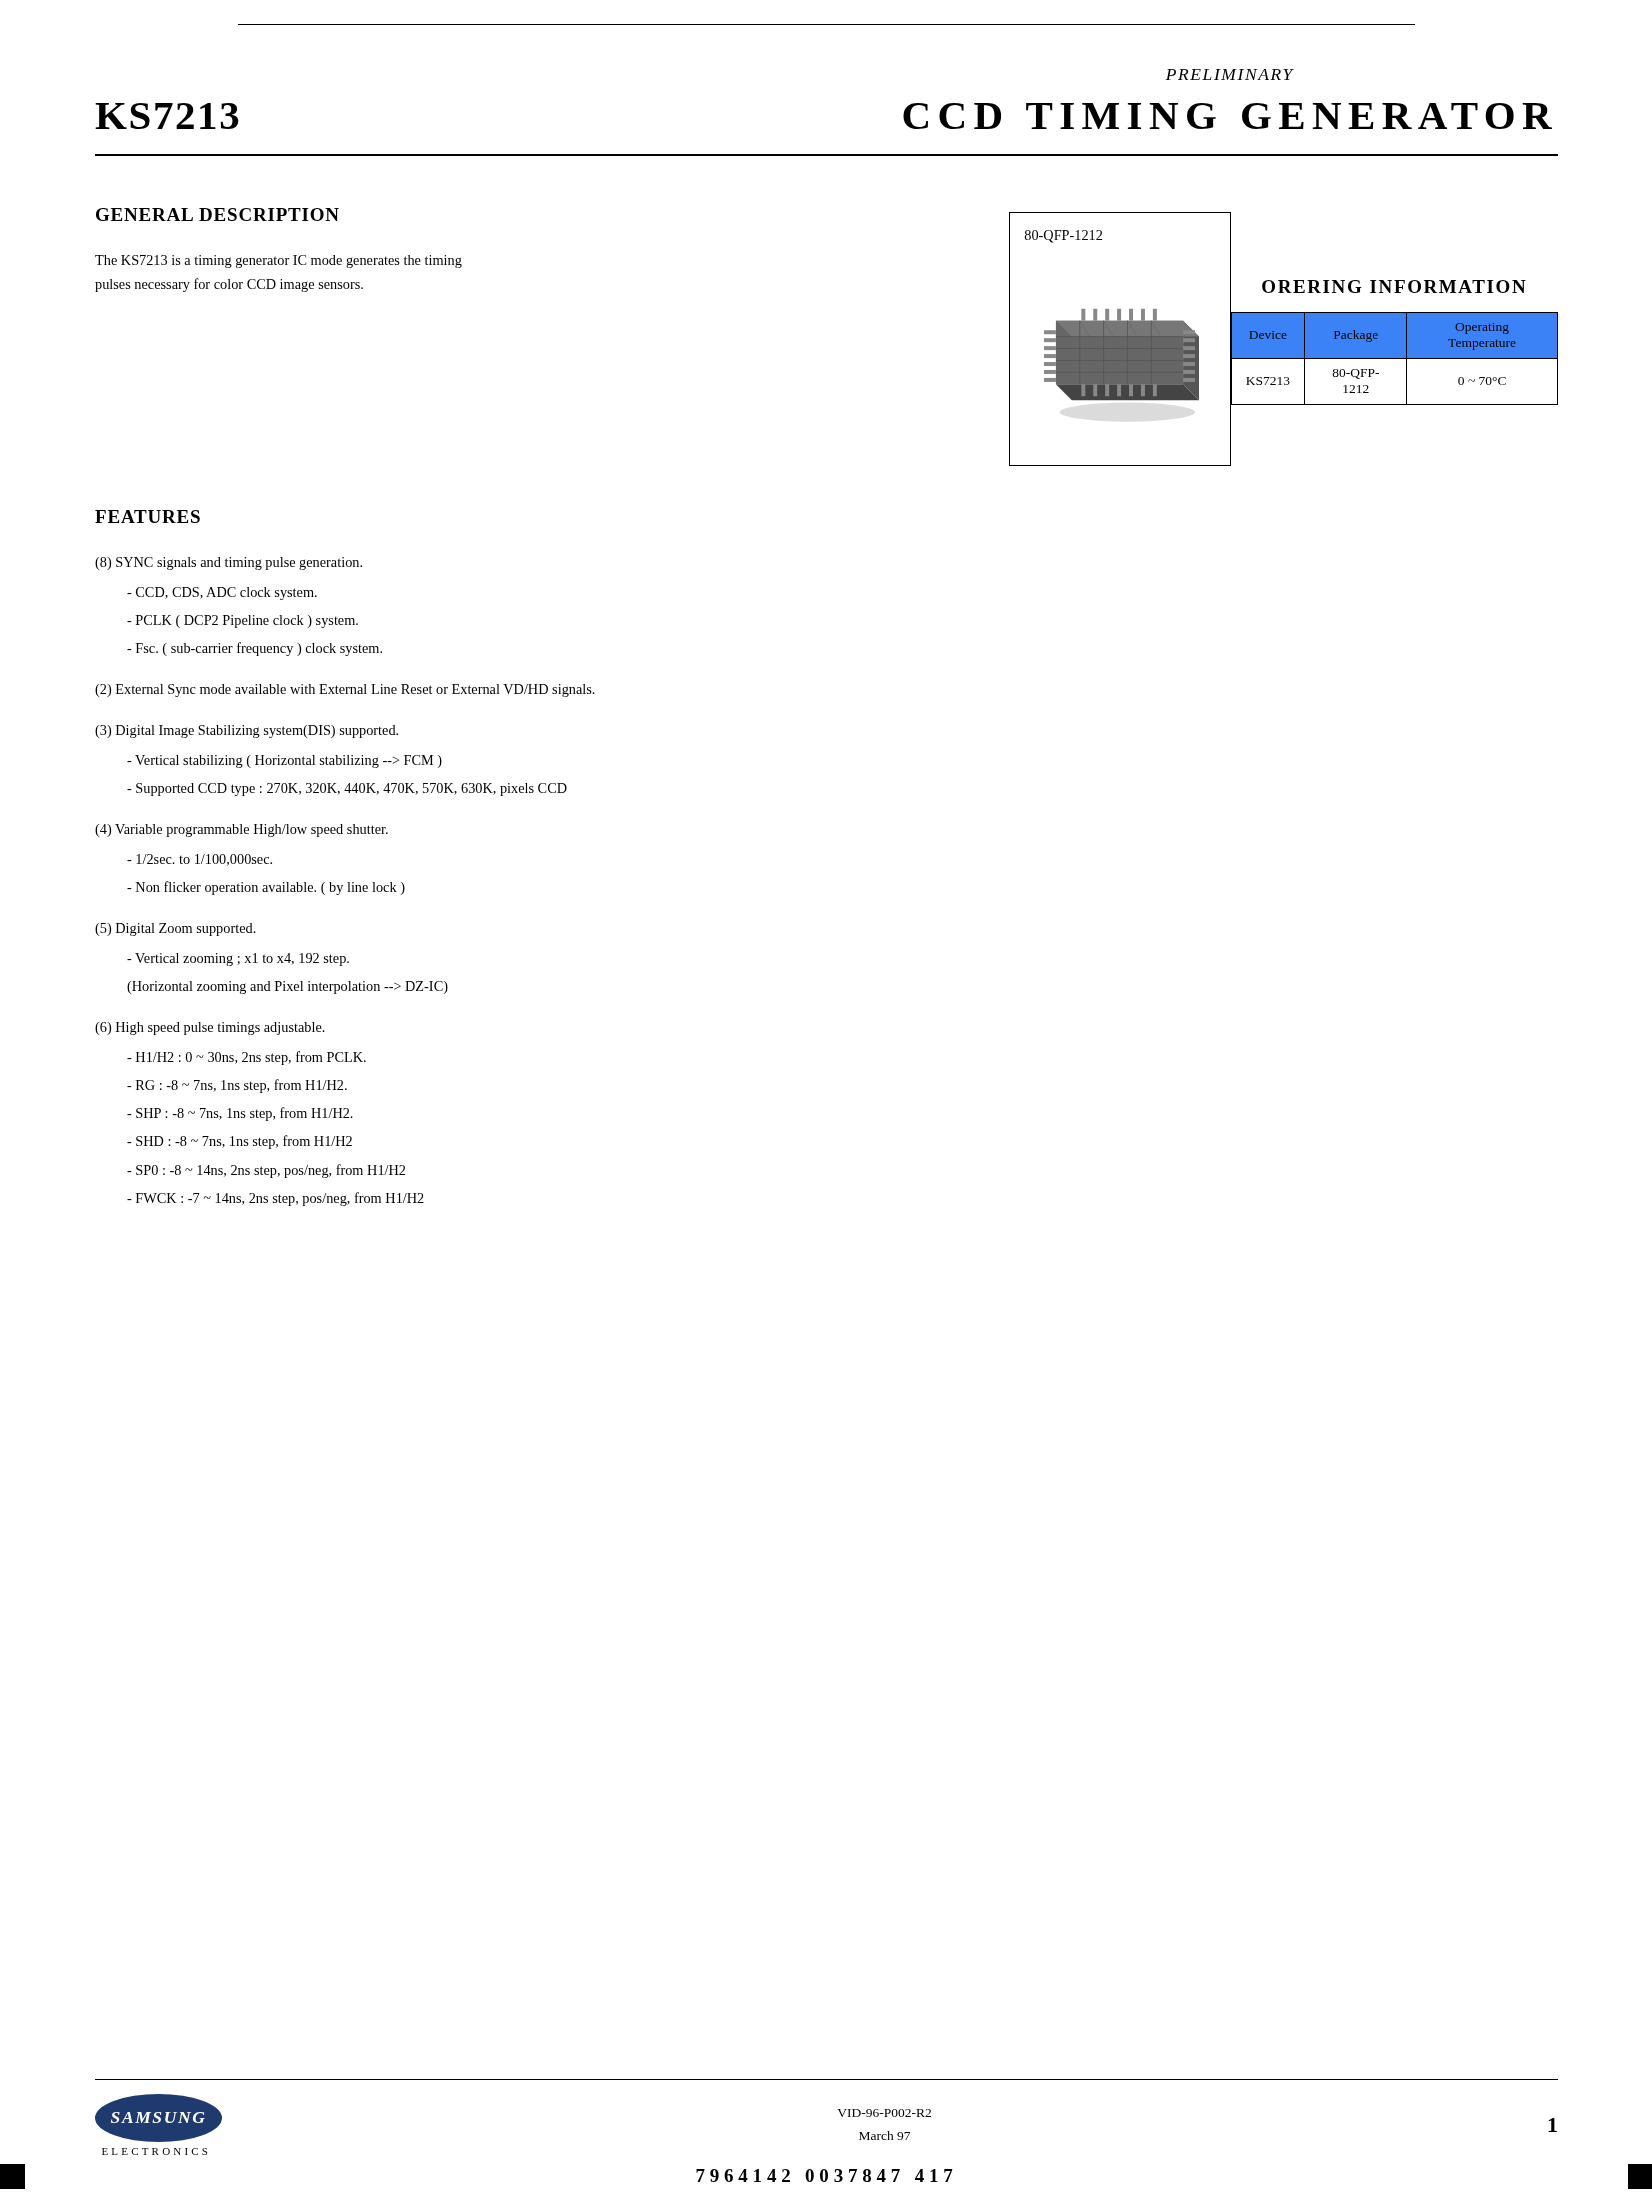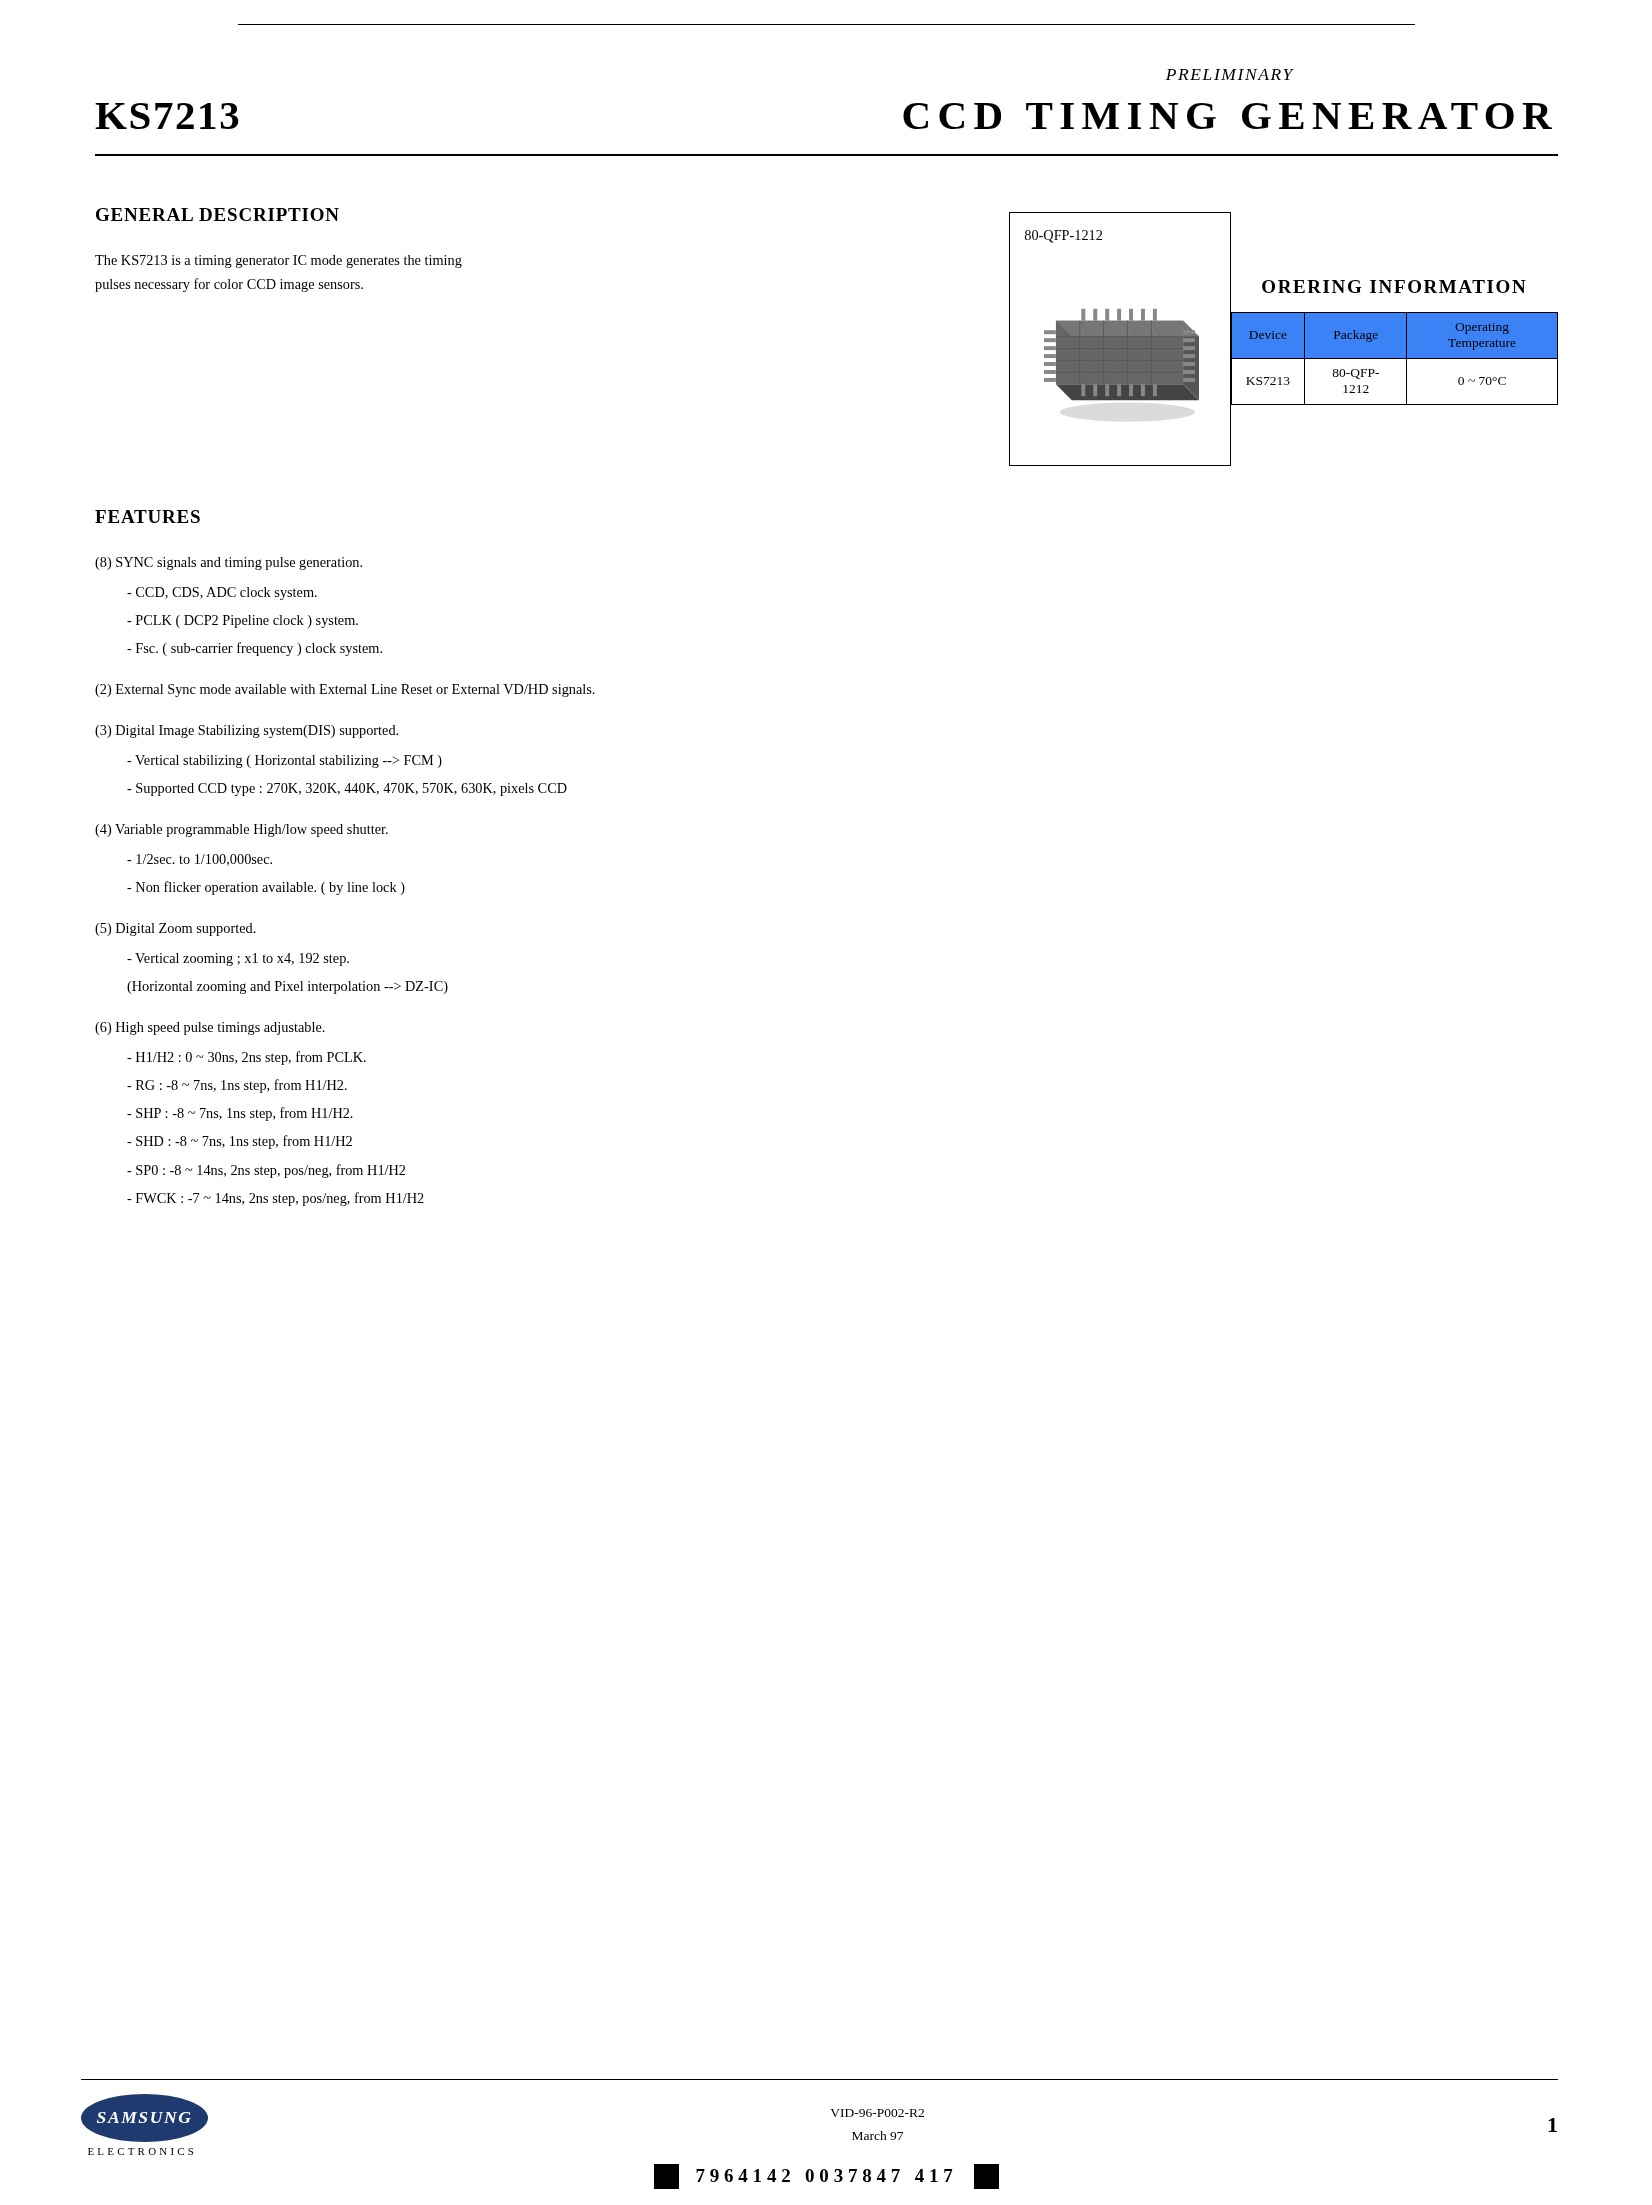--- a/index.html
+++ b/index.html
@@ -155,21 +155,21 @@
 
     
     .full-width {
       width: 100%;
     }
 
     
     .footer {
       position: absolute;
       bottom: 48px;
-      left: 81px;
+      left: 95px;
       right: 95px;
       border-top: 1.6px solid #000;
       padding-top: 14.3px;
       display: flex;
       align-items: center;
       justify-content: space-between;
     }
     .footer-logo {
       display: flex;
       flex-direction: column;
@@ -214,21 +214,21 @@
     }
 
     
     .barcode-area {
       position: absolute;
       bottom: 16px;
       left: 0;
       right: 0;
       display: flex;
       align-items: center;
-      justify-content: center;
+      justify-content: space-between;
       gap: 16px;
     }
     .barcode-square {
       width: 25.4px;
       height: 25.4px;
       background: #000;
     }
     .barcode-text {
       font-size: 19px;
       font-weight: bold;

